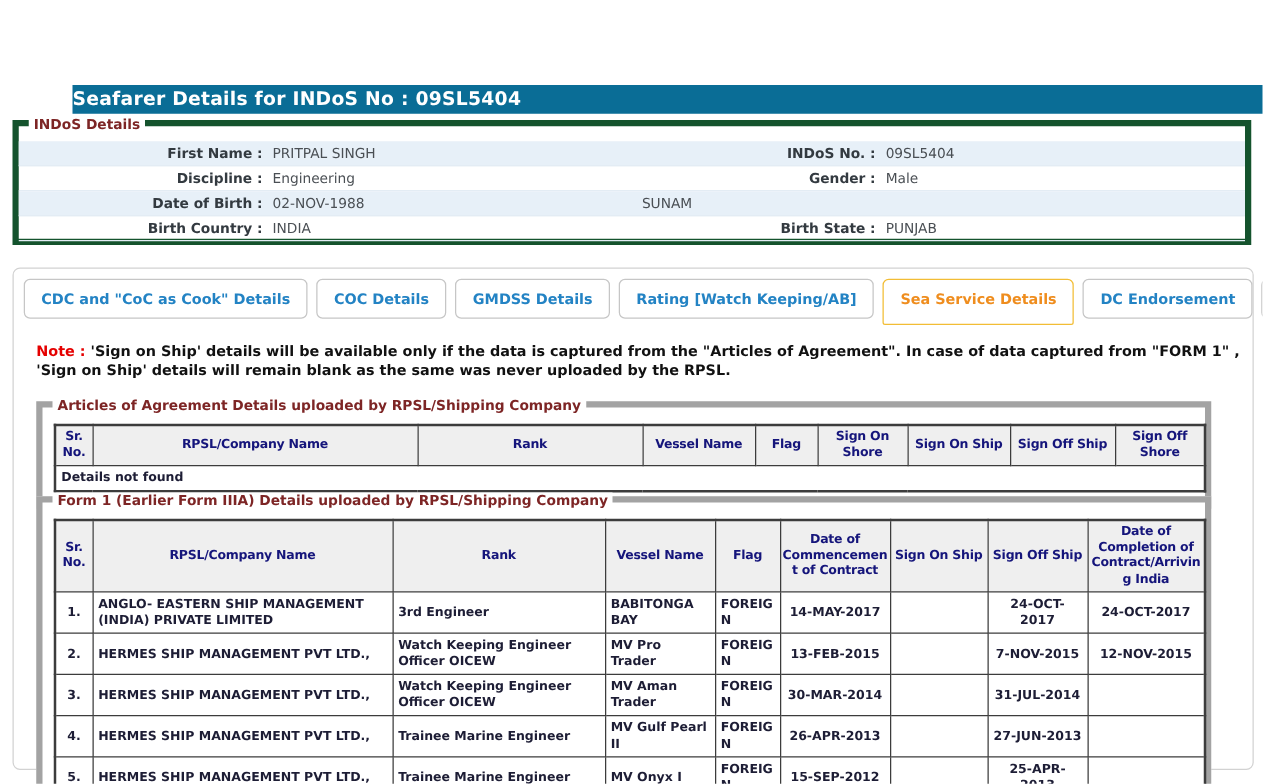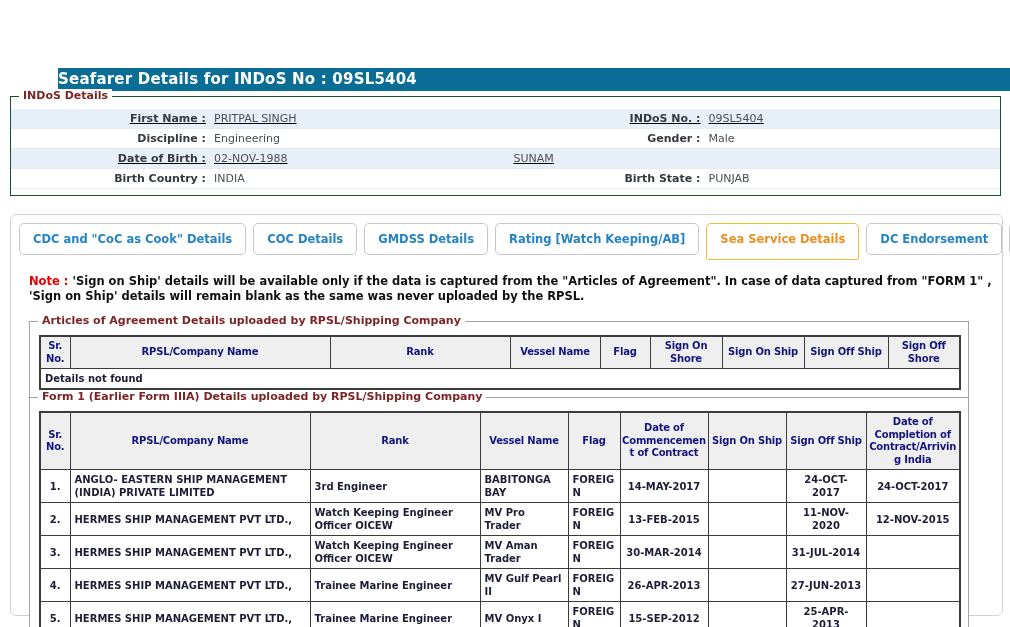--- a/index.html
+++ b/index.html
@@ -7,30 +7,30 @@
   body { font-family:"DejaVu Sans","Liberation Sans",sans-serif; position:relative; }
 
   
   .title-bar {
     position:absolute; left:10px; top:68px; width:995px; height:23px;
     background:#0a6d96; color:#ffffff; font-weight:bold; font-size:15px;
     text-align:left; line-height:23px; letter-spacing:.2px;margin-left:48px;
   }
 
   
-  .fs { position:relative; border:1px solid #14532d; background:#ffffff; }
+  .fs { position:relative; border:5px solid #14532d; background:#ffffff; }
   .fs > .legend {
     position:absolute; top:-8px; left:8px; background:#ffffff; padding:0 4px;
     color:#7d2525; font-size:11px; font-weight:bold; line-height:14px; white-space:nowrap;
   }
 
   
   .indos { position:absolute; left:10px; top:96px; width:991px; height:100px; padding-top:12px; }
   .indos-row { display:flex; height:20px; line-height:19px; font-size:11px; border-bottom:1px solid #e3ecf4; }
-  .indos-row.alt { background:#e7f0f8;text-decoration:underline; }
+  .indos-row.alt { background:#e7f0f8; }
   .half { display:flex; width:50%; }
   .f-label { width:195px; text-align:right; font-weight:bold; color:#333a40; white-space:nowrap; }
   .f-value { margin-left:8px; color:#4a4f54; white-space:nowrap; }
 
   
   .panel {
     position:absolute; left:10px; top:214px; width:993px; height:402px;
     border:1px solid #d2d2d2; border-radius:6px; background:#ffffff;
   }
   .tabs { position:absolute; top:8px; left:8px; display:flex; gap:7px; align-items:flex-start; }
@@ -218,21 +218,21 @@
           <td class="c">24-OCT-2017</td>
         </tr>
         <tr>
           <td class="c">2.</td>
           <td>HERMES SHIP MANAGEMENT PVT LTD.,</td>
           <td>Watch Keeping Engineer Officer OICEW</td>
           <td>MV Pro Trader</td>
           <td>FOREIGN</td>
           <td class="c">13-FEB-2015</td>
           <td class="c"></td>
-          <td class="c">11-NOV-2020</td>
+          <td class="c">7-NOV-2015</td>
           <td class="c">12-NOV-2015</td>
         </tr>
         <tr>
           <td class="c">3.</td>
           <td>HERMES SHIP MANAGEMENT PVT LTD.,</td>
           <td>Watch Keeping Engineer Officer OICEW</td>
           <td>MV Aman Trader</td>
           <td>FOREIGN</td>
           <td class="c">30-MAR-2014</td>
           <td class="c"></td>

